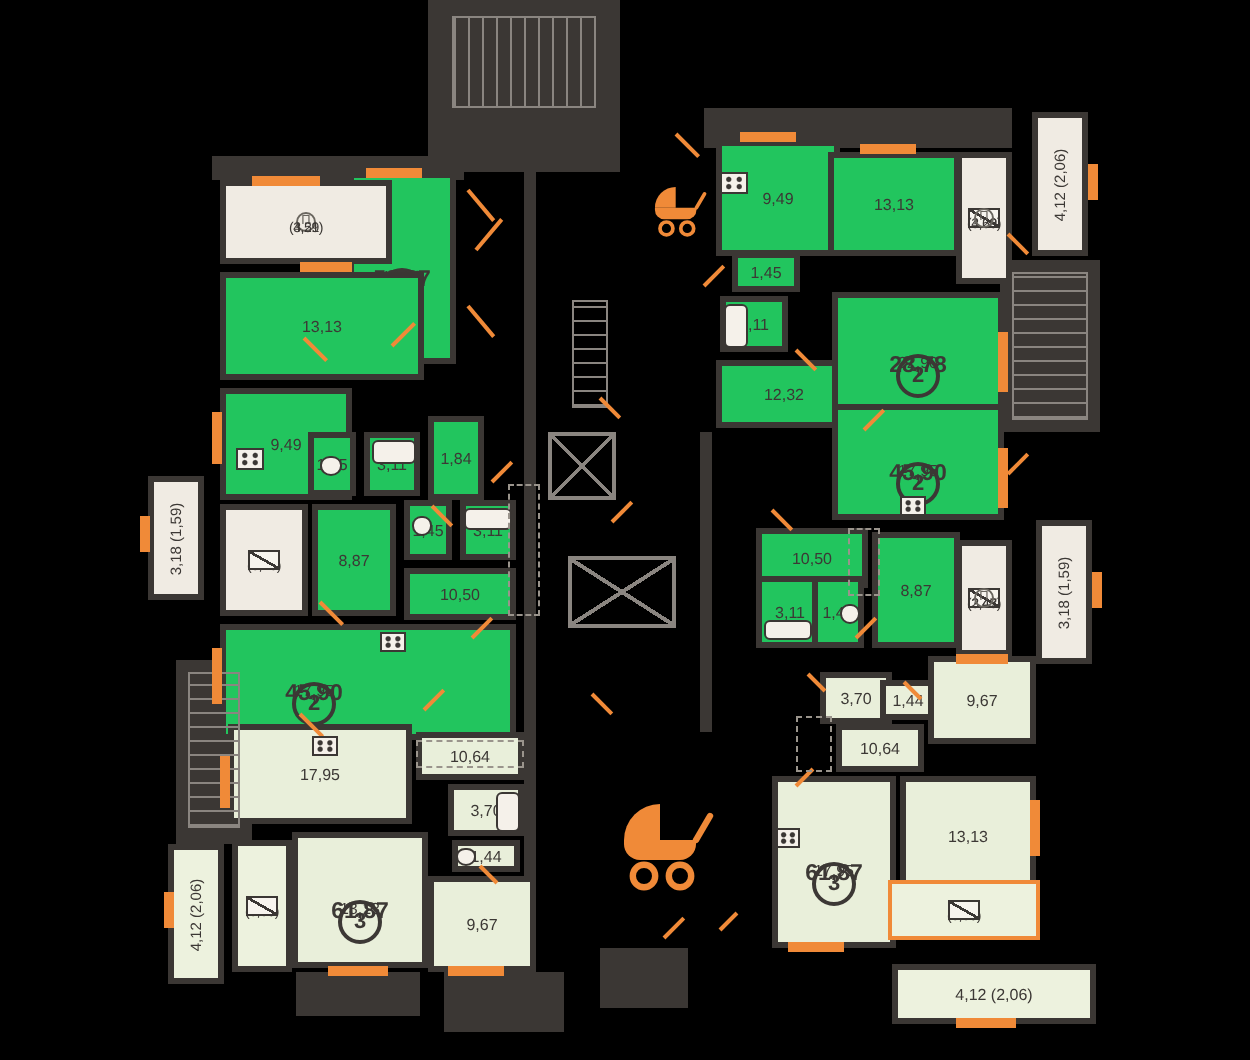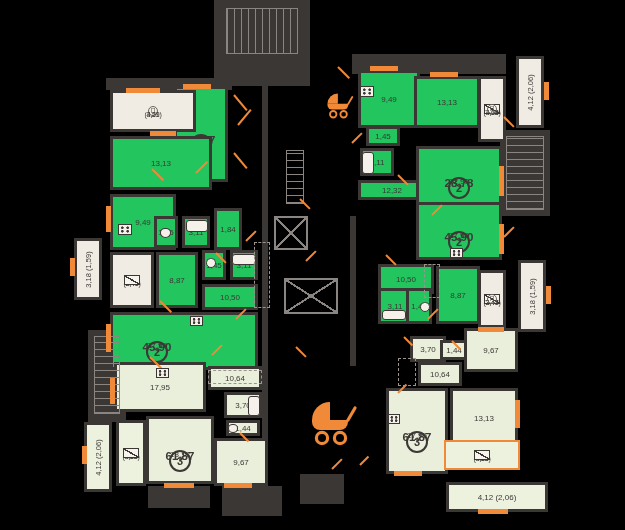--- a/index.html
+++ b/index.html
@@ -166,21 +166,21 @@
     <div class="room b" style="left: 366px; top: 126px; width: 34px; height: 20px;">
       <div class="lblwrap">
         <div class="lbl">1,45</div>
       </div>
     </div>
     <div class="room b" style="left: 360px; top: 148px; width: 34px; height: 28px;">
       <div class="lblwrap">
         <div class="lbl">3,11</div>
       </div>
     </div>
-    <div class="room b" style="left: 358px; top: 180px; width: 68px; height: 20px;">
+    <div class="room b" style="left: 358px; top: 180px; width: 68px; height: 34px;">
       <div class="lblwrap">
         <div class="lbl">12,32</div>
       </div>
     </div>
     <div class="room b" style="left: 416px; top: 146px; width: 86px; height: 62px;">
       <div class="stack">
         <div class="badge">2</div>
         <div class="total">28,78</div>
         <div class="lbl">22,90</div>
       </div>

